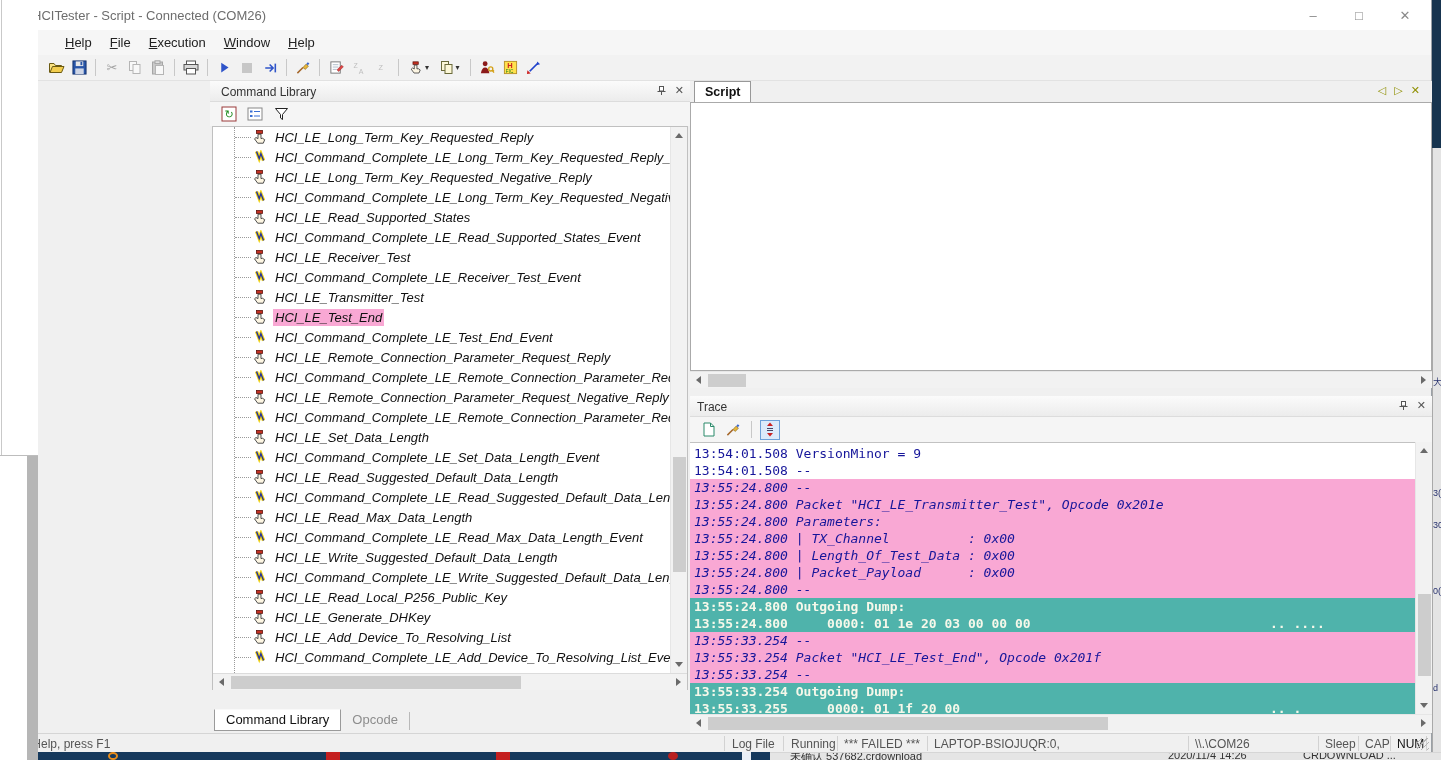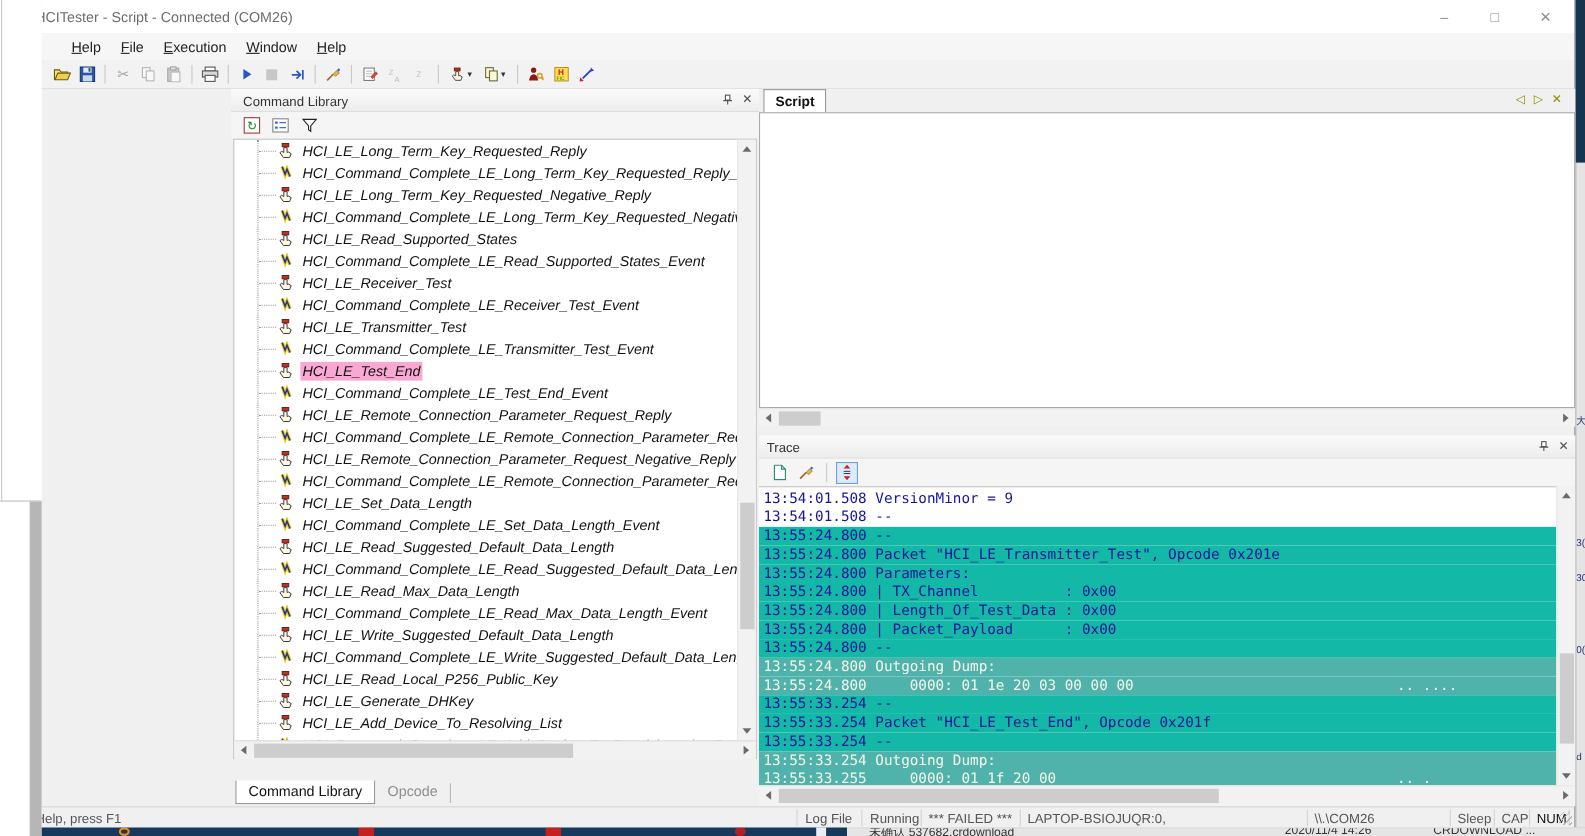--- a/index.html
+++ b/index.html
@@ -87,22 +87,22 @@
   .script-tab { position:absolute; left:4px; top:0; height:21px; padding:3px 10px; background:#fff; border:1px solid #989898; border-bottom:none; font-size:12.5px; font-weight:bold; color:#111; }
   .script-nav { position:absolute; right:12px; top:3px; display:flex; gap:8px; font-size:11px; color:#8f8f00; }
   .script-body { position:absolute; left:0; top:21px; width:100%; height:269px; background:#fff; border:1px solid #aaa; }
   .script-hscroll { top:290px; }
 
   .trace { position:absolute; left:0; top:315px; width:100%; height:337px; background:#f4f4f4; }
   .trace-toolbar { position:absolute; left:0; top:21px; width:100%; height:25px; background:#f5f5f5; display:flex; align-items:center; padding-left:8px; gap:5px; }
   .sel-btn { background:#dcebfa; border:1px solid #6ea1d8; width:20px; height:20px; }
   .trace-log { position:absolute; left:0; top:46px; right:17px; height:272px; background:#fff; border-top:1px solid #c2c2c2; overflow:hidden; font-family:"DejaVu Sans Mono", monospace; font-size:13px; padding-top:2px; }
   .tl { height:17px; line-height:17px; white-space:pre; padding-left:4px; color:#15159a; position:relative; }
-  .tl.bg-yellow { background:#14b8a6; }
-  .tl.bg-teal { background:#4fb3ab; color:#f6f8ea; }
+  .tl.bg-yellow { background:#f9a8d4;font-style:italic; }
+  .tl.bg-teal { background:#4fb3ab; color:#f6f8ea;font-weight:bold; }
   .tl .a { position:absolute; left:580px; top:0; }
   .trace-vscroll { top:46px; height:272px; }
   .trace-hscroll { top:318px; }
 
   
   .statusbar { position:absolute; left:0; top:733px; width:100%; height:19px; background:#f0f0f0; border-top:1px solid #d5d5d5; font-size:12px; color:#555; overflow:hidden; }
   .statusbar span { position:absolute; top:3px; white-space:nowrap; }
   .sb-sep { position:absolute; top:2px; width:1px; height:15px; background:#d2d2d2; }
   .sb-grip { position:absolute; right:2px; bottom:2px; width:12px; height:12px;
              background:repeating-linear-gradient(135deg, transparent 0 3px, #b5b5b5 3px 4px); }
@@ -379,27 +379,20 @@
   </svg>
                 <span class="tree-label">HCI_Command_Complete_LE_Receiver_Test_Event</span>
               </div>
               <div class="tree-row">
                 <svg width="17" height="15" viewBox="0 0 17 15">
     <rect x="4.5" y="0.5" width="6" height="3" fill="#c23020" stroke="#5f120c" stroke-width="0.8"></rect>
     <path d="M6 4.2 v4.4 l-2-1.1-1.5 1.3 3.2 4.4 h5.6 l1.4-3.5-2.3-1.5-1.4.4 V4.2 z" fill="#fdf6e3" stroke="#3a3a3a" stroke-width="0.9" stroke-linejoin="round"></path>
   </svg>
                 <span class="tree-label">HCI_LE_Transmitter_Test</span>
               </div>
-              <div class="tree-row">
-                <svg width="17" height="15" viewBox="0 0 17 15">
-    <path d="M4.5 1.5 7.2 8.5 8.9 3.8 11.6 10.5" fill="none" stroke="#f2d414" stroke-width="3.4"></path>
-    <path d="M4.5 1.5 7.2 8.5 8.9 3.8 11.6 10.5" fill="none" stroke="#25339e" stroke-width="1.4"></path>
-  </svg>
-                <span class="tree-label">HCI_Command_Complete_LE_Transmitter_Test_Event</span>
-              </div>
               <div class="tree-row sel">
                 <svg width="17" height="15" viewBox="0 0 17 15">
     <rect x="4.5" y="0.5" width="6" height="3" fill="#c23020" stroke="#5f120c" stroke-width="0.8"></rect>
     <path d="M6 4.2 v4.4 l-2-1.1-1.5 1.3 3.2 4.4 h5.6 l1.4-3.5-2.3-1.5-1.4.4 V4.2 z" fill="#fdf6e3" stroke="#3a3a3a" stroke-width="0.9" stroke-linejoin="round"></path>
   </svg>
                 <span class="tree-label">HCI_LE_Test_End</span>
               </div>
               <div class="tree-row">
                 <svg width="17" height="15" viewBox="0 0 17 15">
     <path d="M4.5 1.5 7.2 8.5 8.9 3.8 11.6 10.5" fill="none" stroke="#f2d414" stroke-width="3.4"></path>

